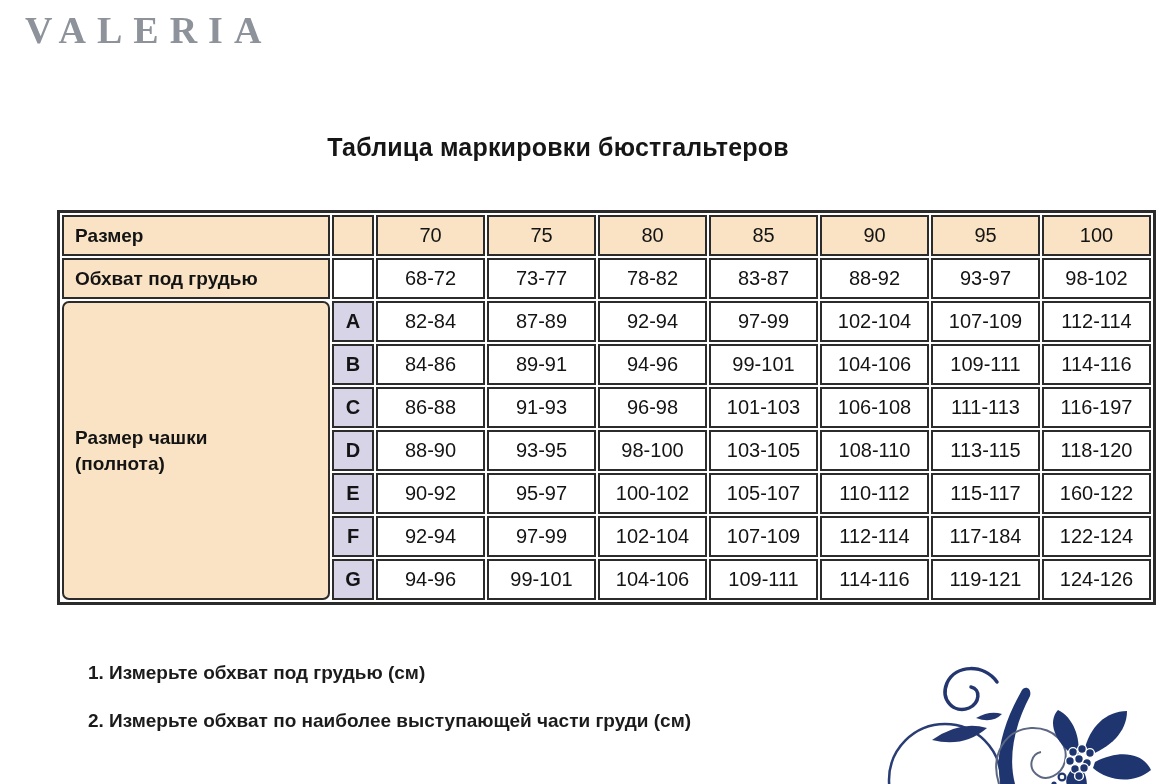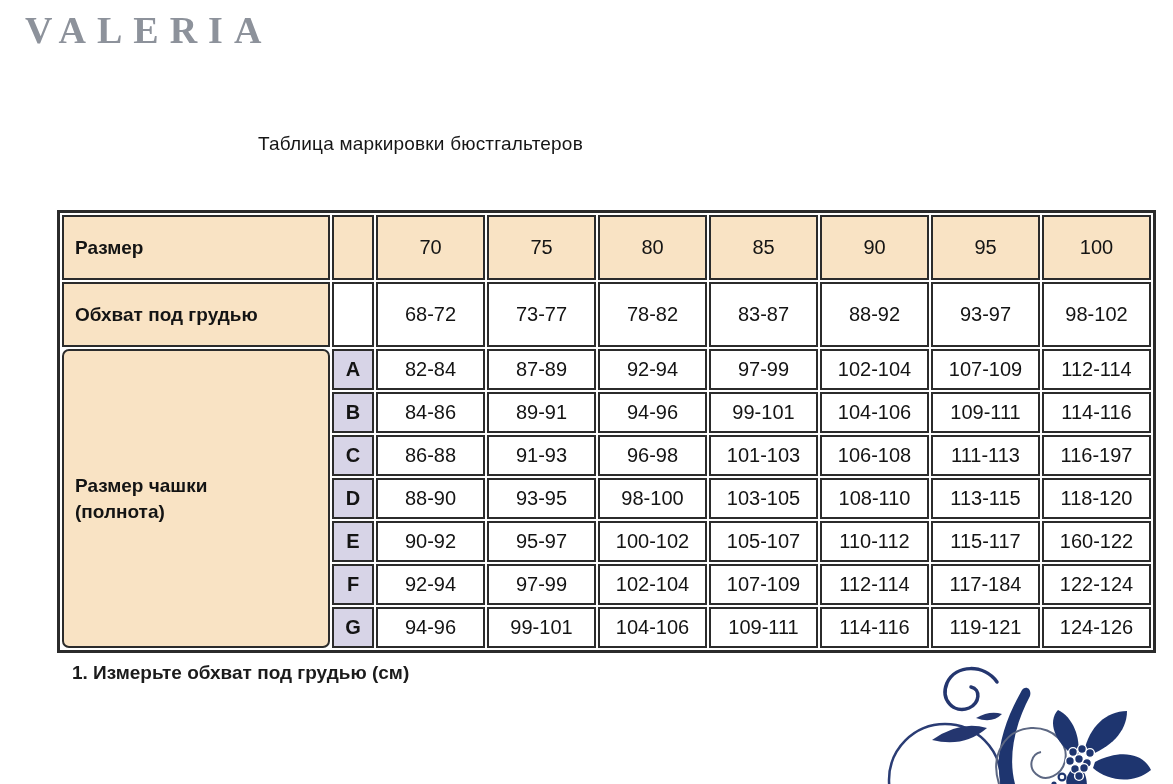--- a/index.html
+++ b/index.html
@@ -17,45 +17,45 @@
     font-family:"Liberation Sans", sans-serif;color:var(--ink);overflow:hidden;
   }
   .logo{
     position:absolute;left:25px;top:8px;
     font-family:"Liberation Serif", serif;font-size:38px;font-weight:bold;
     letter-spacing:11px;color:var(--logo-gray);
     text-shadow:0 1px 0 #fff;
     text-align:center;
   }
   .title{
-    position:absolute;left:258px;top:133px;width:600px;text-align:left;
-    font-size:19px;font-weight:normal;color:#161616;letter-spacing:0.2px;
+    position:absolute;left:258px;top:133px;width:600px;text-align:center;
+    font-size:25px;font-weight:bold;color:#161616;letter-spacing:0.2px;
   }
   table.size-table{
     position:absolute;left:57px;top:210px;
     border-collapse:separate;border-spacing:2px;
     border:3px solid var(--border);background:#fff;
   }
   .cell{
     border:2px solid var(--border);height:37px;background:#fff;
     font-size:20px;text-align:center;vertical-align:middle;color:#141414;
     padding:0;
   }
-  .cell.label{width:242px;text-align:left;padding:12px 11px;font-weight:bold;font-size:19px;}
+  .cell.label{width:242px;text-align:left;padding:0 11px;font-weight:bold;font-size:19px;}
   .cell.narrow{width:38px;}
   .cell.num{width:105px;}
   .cell.cup{width:38px;font-weight:bold;}
   .peach{background:var(--peach);}
   .lavender{background:var(--lavender);}
   .bold{font-weight:normal;}
   .merged{vertical-align:middle;white-space:pre-line;line-height:1.35;border-radius:7px;}
   .instructions{
     position:absolute;left:72px;top:662px;font-size:19px;font-weight:bold;color:#1b1b1b;
   }
-  .instructions p{margin:0 0 26px 0;}
+  .instructions p{margin:0 0 26px 16px;}
   .flourish{position:absolute;left:880px;top:656px;width:290px;height:128px;}
 </style>
 </head>
 <body>
 
 <div class="logo">VALERIA</div>
 
 <div class="title">Таблица маркировки бюстгальтеров</div>
 
 <table class="size-table">
@@ -152,20 +152,21 @@
         <td class="cell num">109-111</td>
         <td class="cell num">114-116</td>
         <td class="cell num">119-121</td>
         <td class="cell num">124-126</td>
       </tr>
     </tbody>
 </table>
 
 <div class="instructions">
   <p>1. Измерьте обхват под грудью (см)</p>
+  <p>2. Измерьте обхват по наиболее выступающей части груди (см)</p>
 </div>
 
 <svg class="flourish" viewBox="0 0 290 128" xmlns="http://www.w3.org/2000/svg" aria-hidden="true">
 
   <circle cx="65" cy="124" r="56" fill="none" stroke="#2a3c74" stroke-width="2.5"></circle>
 
   <path d="M117 26 C 104 8, 76 8, 67 27 C 60 44, 74 58, 89 52 C 100 47, 101 33, 91 31" fill="none" stroke="#24366f" stroke-width="3.5" stroke-linecap="round"></path>
 
   <path d="M52 84 Q 80 64 107 72 Q 84 92 52 84 Z" fill="#24366f"></path>
   <path d="M96 62 Q 110 54 122 58 Q 112 68 96 62 Z" fill="#24366f"></path>

